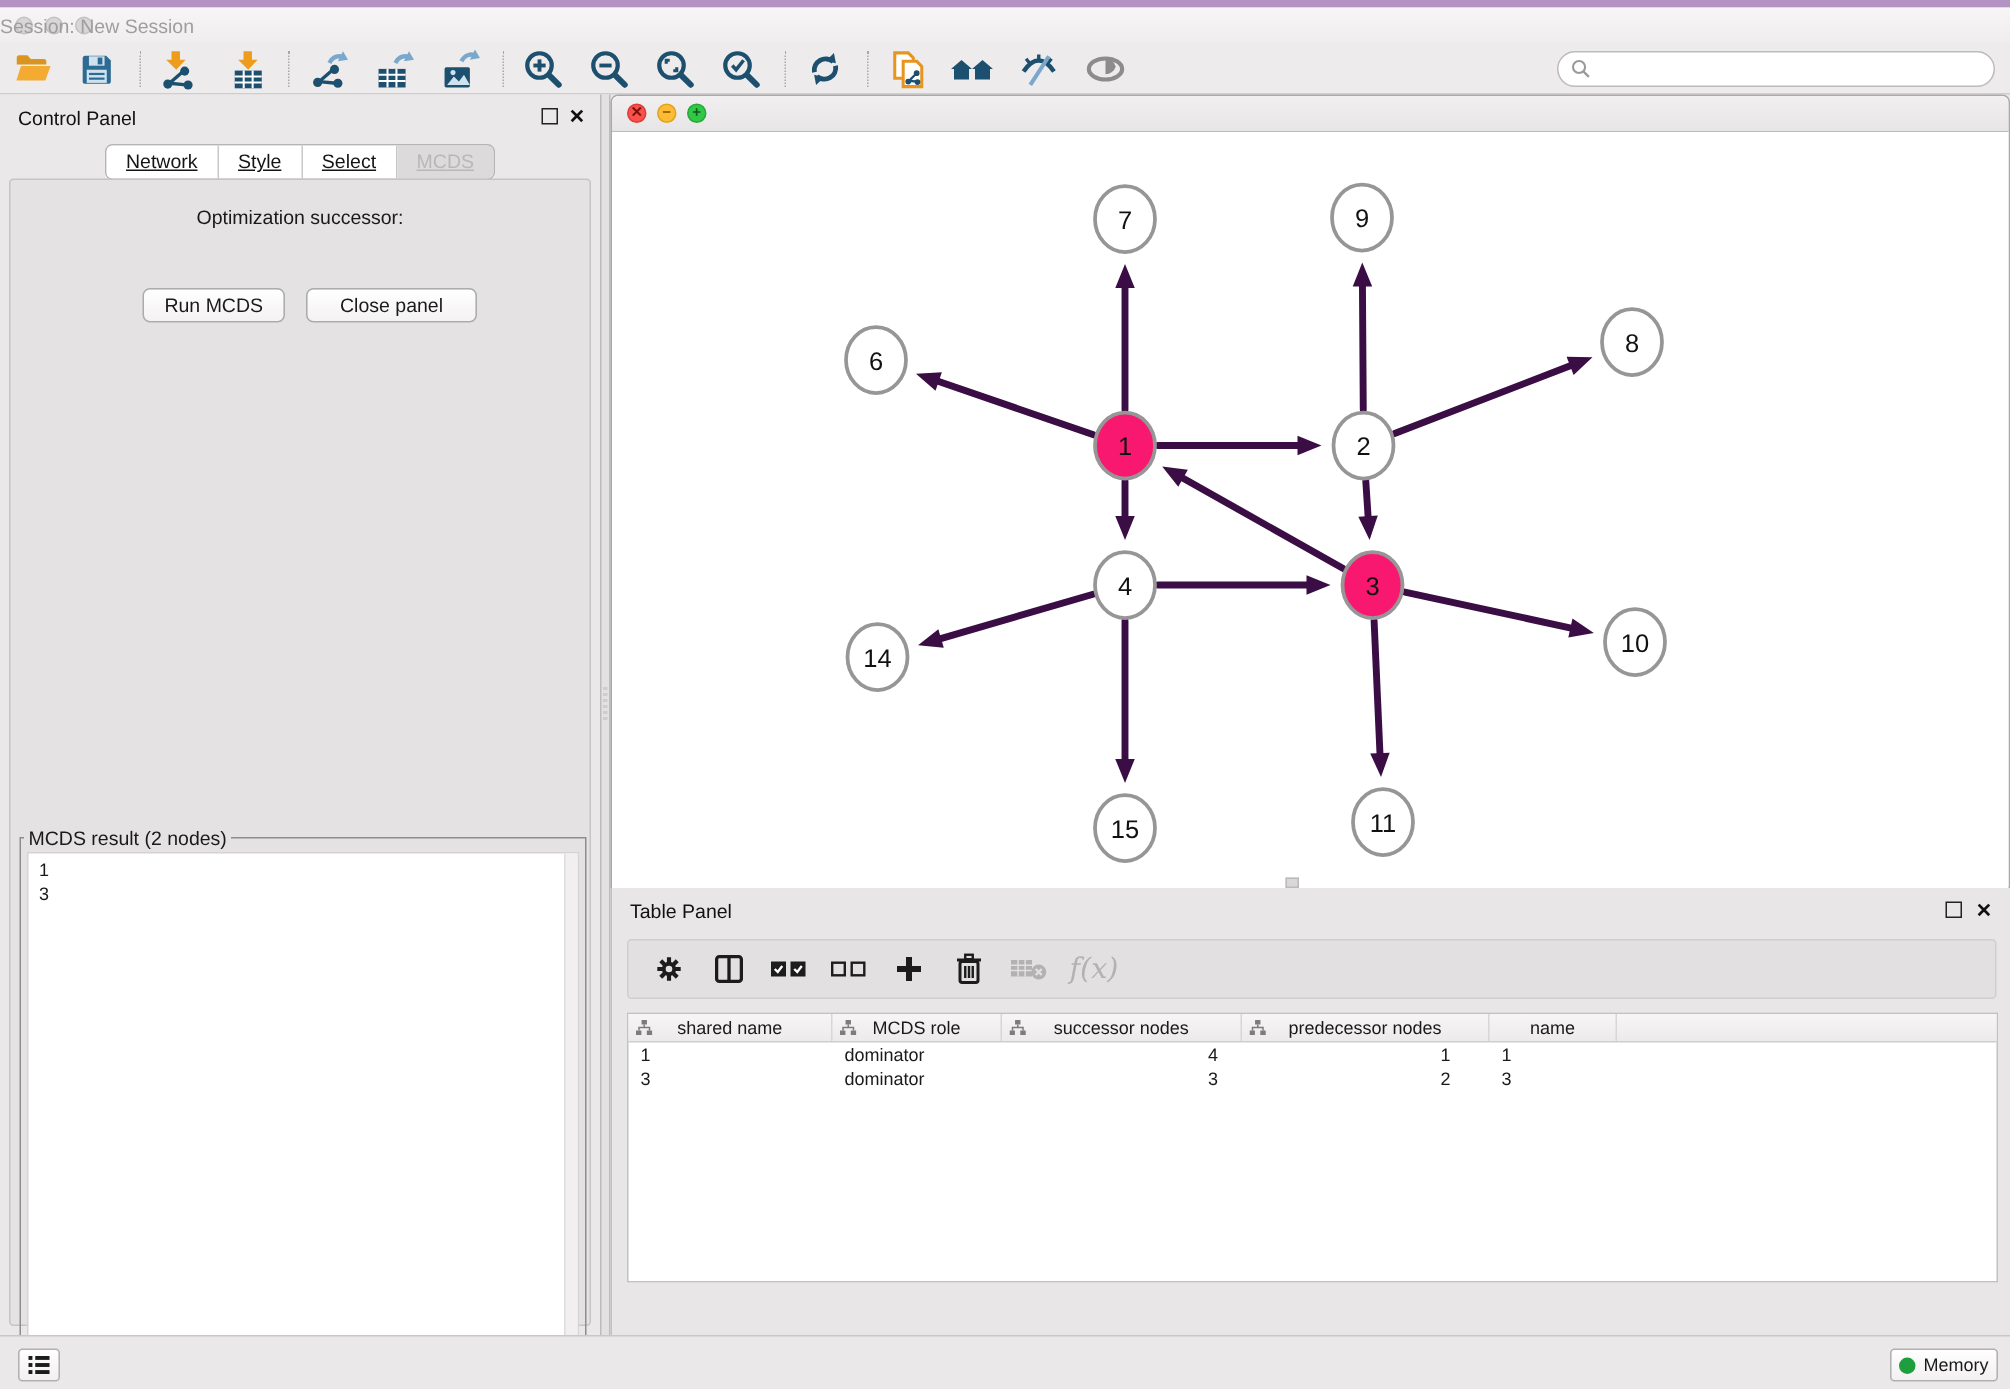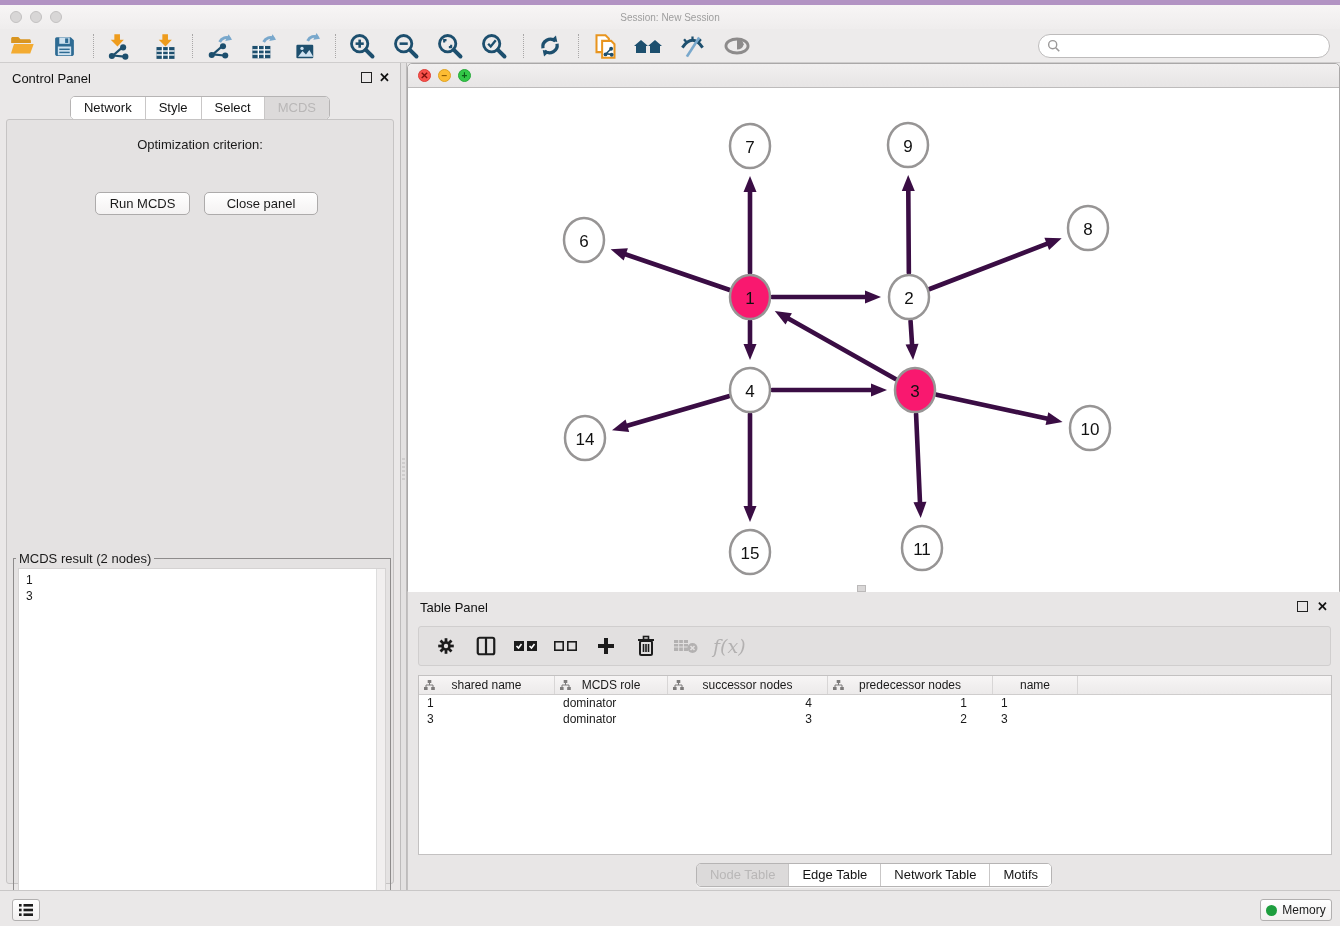--- a/index.html
+++ b/index.html
@@ -11,21 +11,21 @@
   }
   .abs { position:absolute; }
 
   
   .purple-strip { left:0; top:0; width:1340px; height:5px; background:#b293c3; }
   .titlebar { left:0; top:5px; width:1340px; height:24px;
     background:linear-gradient(#f7f5f5,#efeded); display:flex; align-items:center; }
   .traffic { display:flex; gap:8px; margin-left:10px; }
   .tl { width:12px; height:12px; border-radius:50%; background:#d8d6d6; border:1px solid #c3c1c1;
         display:flex; align-items:center; justify-content:center; font-size:9px; line-height:1; }
-  .titlebar .title { position:absolute; left:0; right:0; text-align:center; color:#9e9e9e; font-size:10px; }
+  .titlebar .title { position:absolute; left:0; right:0; text-align:left; color:#9e9e9e; font-size:13px; }
 
   .toolbar { left:0; top:29px; width:1340px; height:34px; background:#edebeb;
     border-bottom:1px solid #cfcdcd; }
   .tb-icon { position:absolute; top:3px; width:30px; height:28px; display:flex;
     align-items:center; justify-content:center; }
   .tb-sep { position:absolute; top:5px; height:24px; width:0;
     border-left:1px dotted #a9a7a7; }
   .searchbox { position:absolute; right:10px; top:5px; width:292px; height:24px;
     background:#fff; border:1px solid #bdbbbb; border-radius:12px;
     display:flex; align-items:center; padding-left:8px; }
@@ -33,21 +33,21 @@
   
   .control-panel { left:0; top:63px; width:400px; height:827px; background:#eae8e8; }
   .panel-head { position:absolute; left:0; top:0; width:100%; height:30px; }
   .panel-head .ph-title { position:absolute; left:12px; top:8px; font-size:13px; color:#111;text-align:right; }
   .ph-float { position:absolute; top:9px; width:11px; height:11px; border:1.6px solid #222; }
   .ph-close { position:absolute; top:7px; font-size:13px; font-weight:bold; color:#111; }
 
   .seg { display:inline-flex; border:1px solid #b6b4b4; border-radius:5px; overflow:hidden;
     background:#fff; box-shadow:0 1px 0 rgba(255,255,255,.6); }
   .seg .tab { padding:3px 13px 4px; font-size:13px; background:#fff; color:#141414;
-    border-right:1px solid #c9c7c7; white-space:nowrap; }
+    border-right:1px solid #c9c7c7; white-space:nowrap;text-decoration:underline; }
   .seg .tab:last-child { border-right:none; }
   .seg .tab.dim { background:#dcdada; color:#b9b7b7; }
   .cp-tabs { position:absolute; left:0; top:33px; width:100%; text-align:center; }
 
   .cp-content { position:absolute; left:6px; top:56px; width:388px; height:765px;
     background:#e4e2e2; border:1px solid #c6c4c4; border-radius:3px; }
   .opt-label { position:absolute; left:0; top:17px; width:100%; text-align:center; font-size:13px; }
   .dropdown { position:absolute; left:38px; top:40px; width:310px; height:23px; background:#fff;
     border:1px solid #b5b3b3; border-radius:5px; display:flex; align-items:center;
     padding:0 22px 0 10px; font-size:13px; }
@@ -298,21 +298,21 @@
   </div>
   <div class="cp-tabs">
     <span class="seg" id="cp-tabgroup">
         <span class="tab">Network</span>
         <span class="tab">Style</span>
         <span class="tab">Select</span>
         <span class="tab dim">MCDS</span>
       </span>
   </div>
   <div class="cp-content">
-    <div class="opt-label">Optimization criterion:</div>
+    <div class="opt-label">Optimization successor:</div>
     <div class="btn" style="left:88px; top:72px; width:95px;">
       <span>Run MCDS</span>
     </div>
     <div class="btn" style="left:197px; top:72px; width:114px;">
       <span>Close panel</span>
     </div>
     <fieldset class="mcds">
       <legend>MCDS result (2 nodes)</legend>
       <div class="mcds-inner">
         <div id="mcds-lines">
@@ -529,28 +529,20 @@
         <div class="tr">
           <div class="td " style="width: 136px;">3</div>
           <div class="td " style="width: 113px;">dominator</div>
           <div class="td r" style="width: 160px;">3</div>
           <div class="td r2" style="width: 165px;">2</div>
           <div class="td " style="width: 85px;">3</div>
         </div>
       </div>
   </div>
 
-  <div class="tp-tabs">
-    <span class="seg" id="tp-tabgroup">
-        <span class="tab dim">Node Table</span>
-        <span class="tab">Edge Table</span>
-        <span class="tab">Network Table</span>
-        <span class="tab">Motifs</span>
-      </span>
-  </div>
 </div>
 
 <div class="abs status-bar">
   <div class="sb-btn" style="left:12px; width:28px;">
     <svg width="16" height="14" viewBox="0 0 16 14">
         <g fill="#1c1c1c">
           <rect x="1" y="1" width="2.6" height="2.6"></rect>
           <rect x="5.5" y="1" width="9.5" height="2.6"></rect>
           <rect x="1" y="5.7" width="2.6" height="2.6"></rect>
           <rect x="5.5" y="5.7" width="9.5" height="2.6"></rect>

